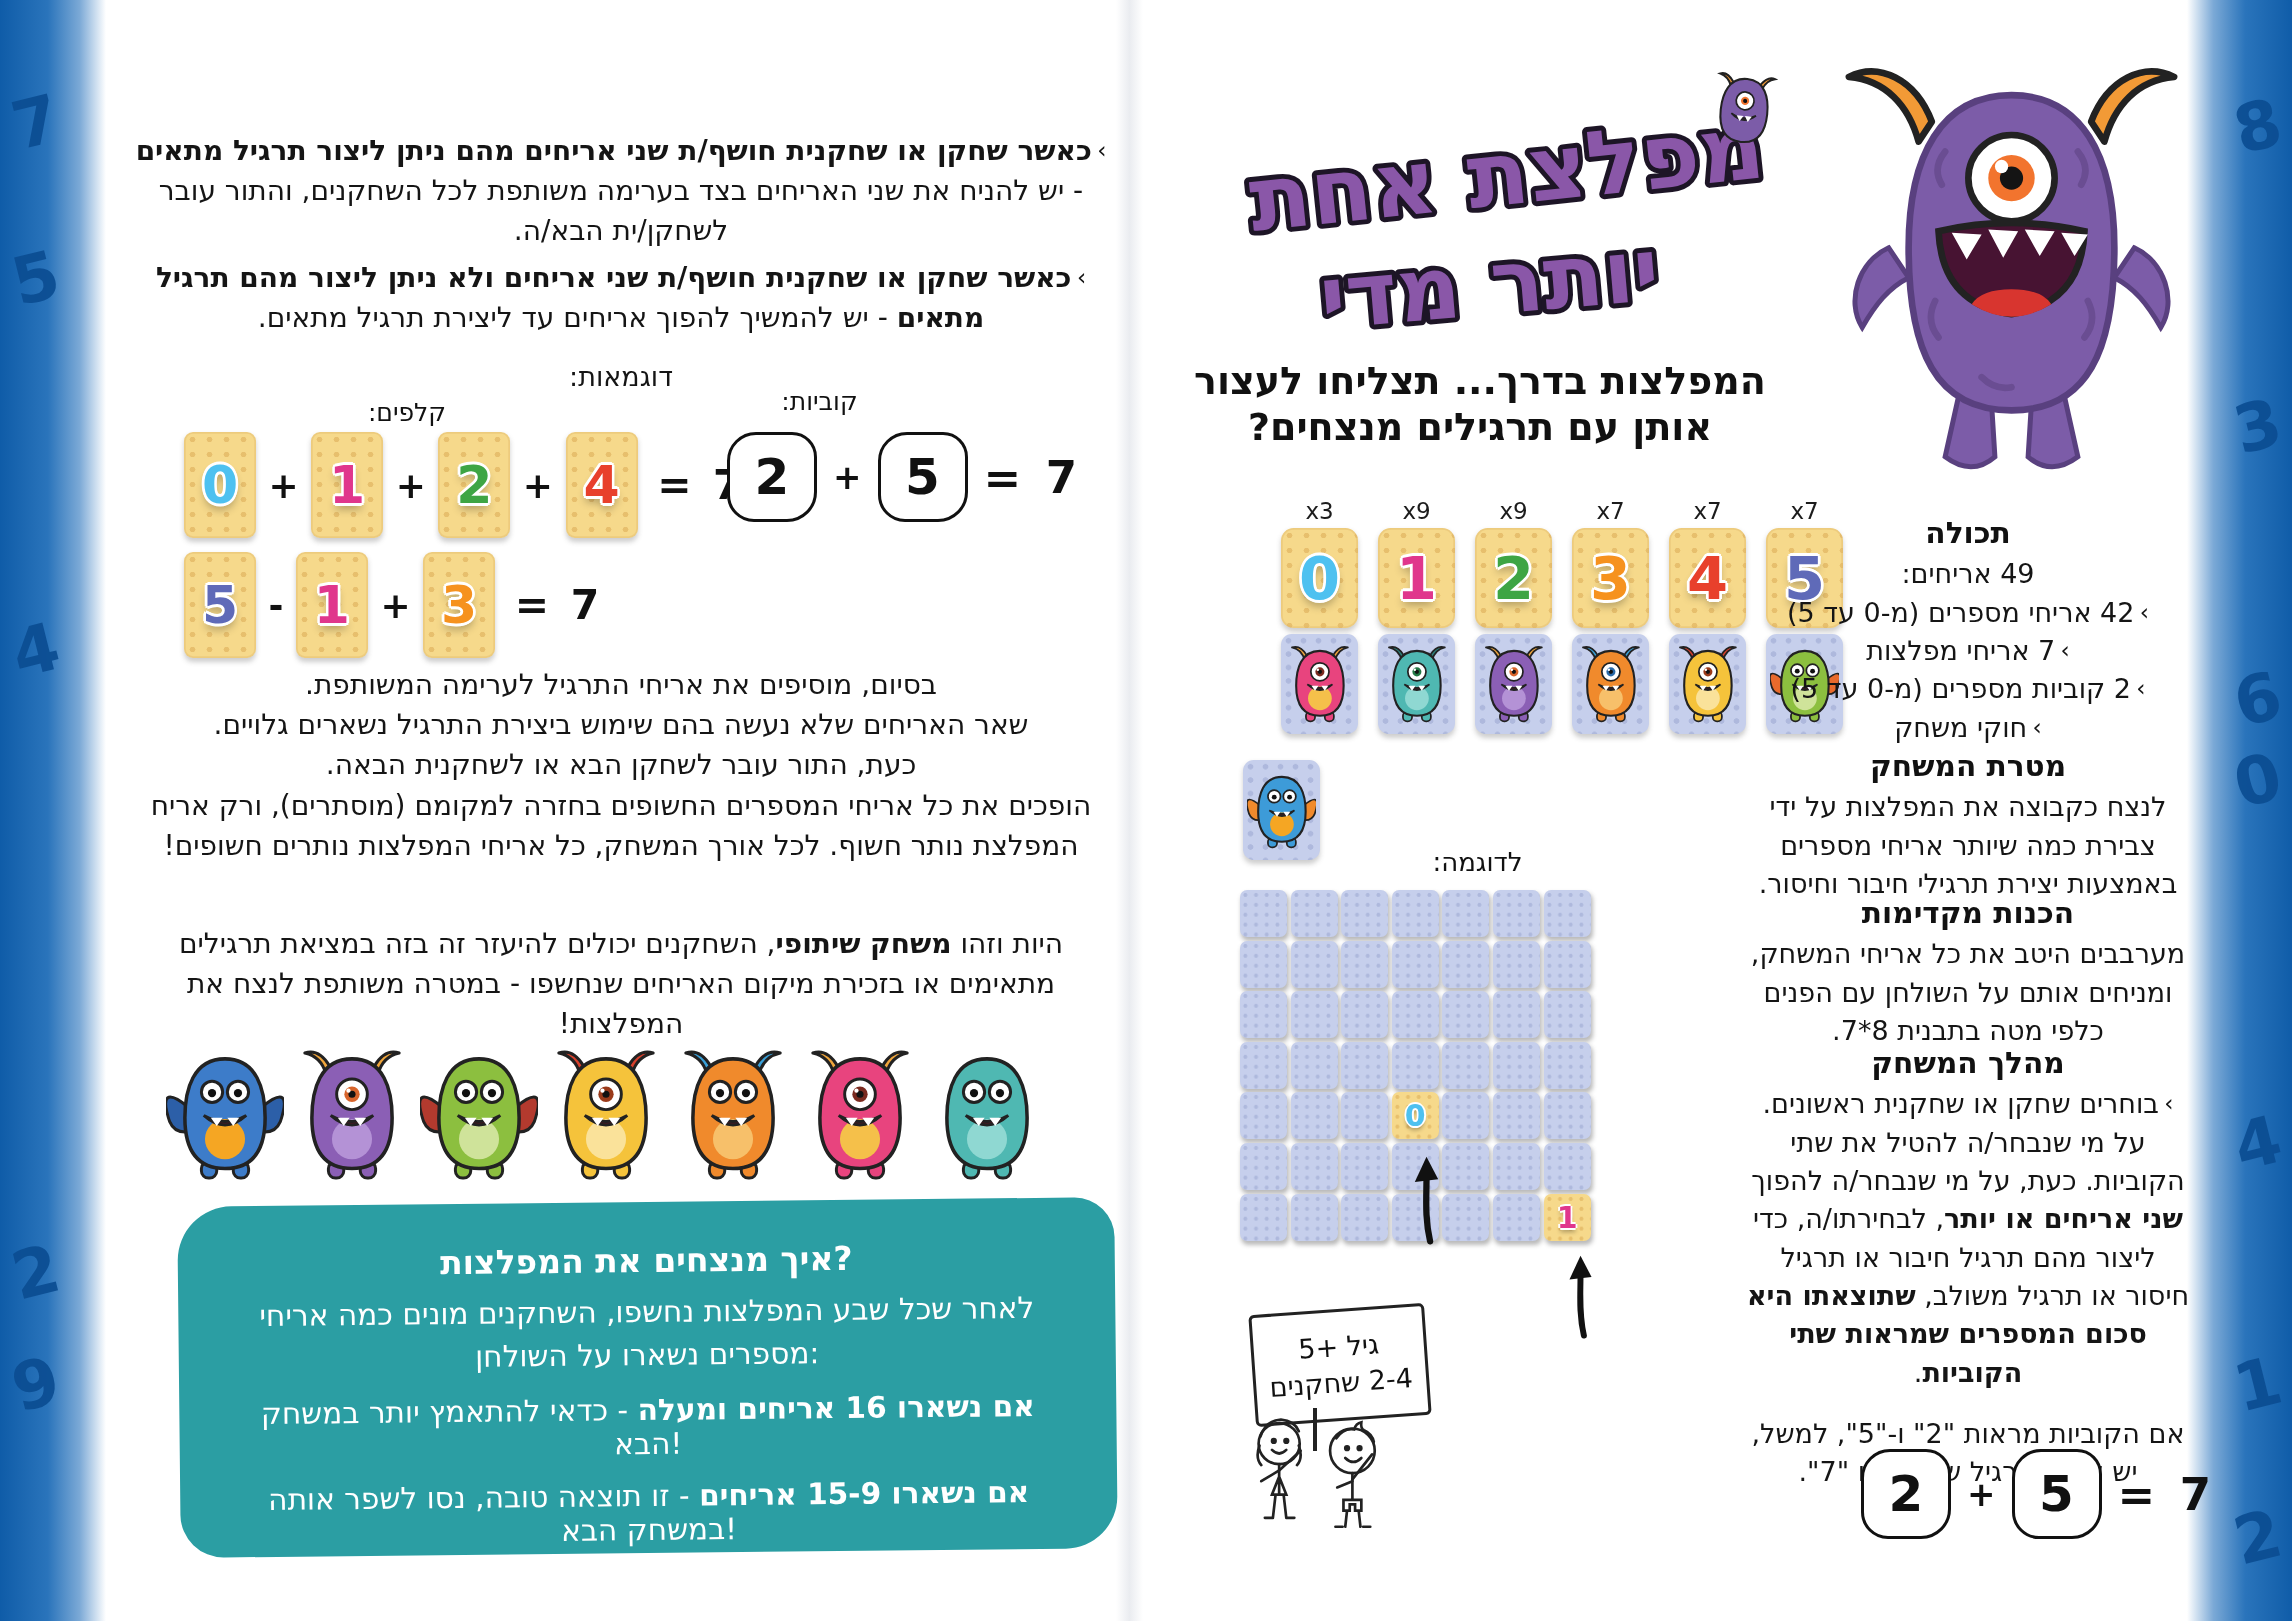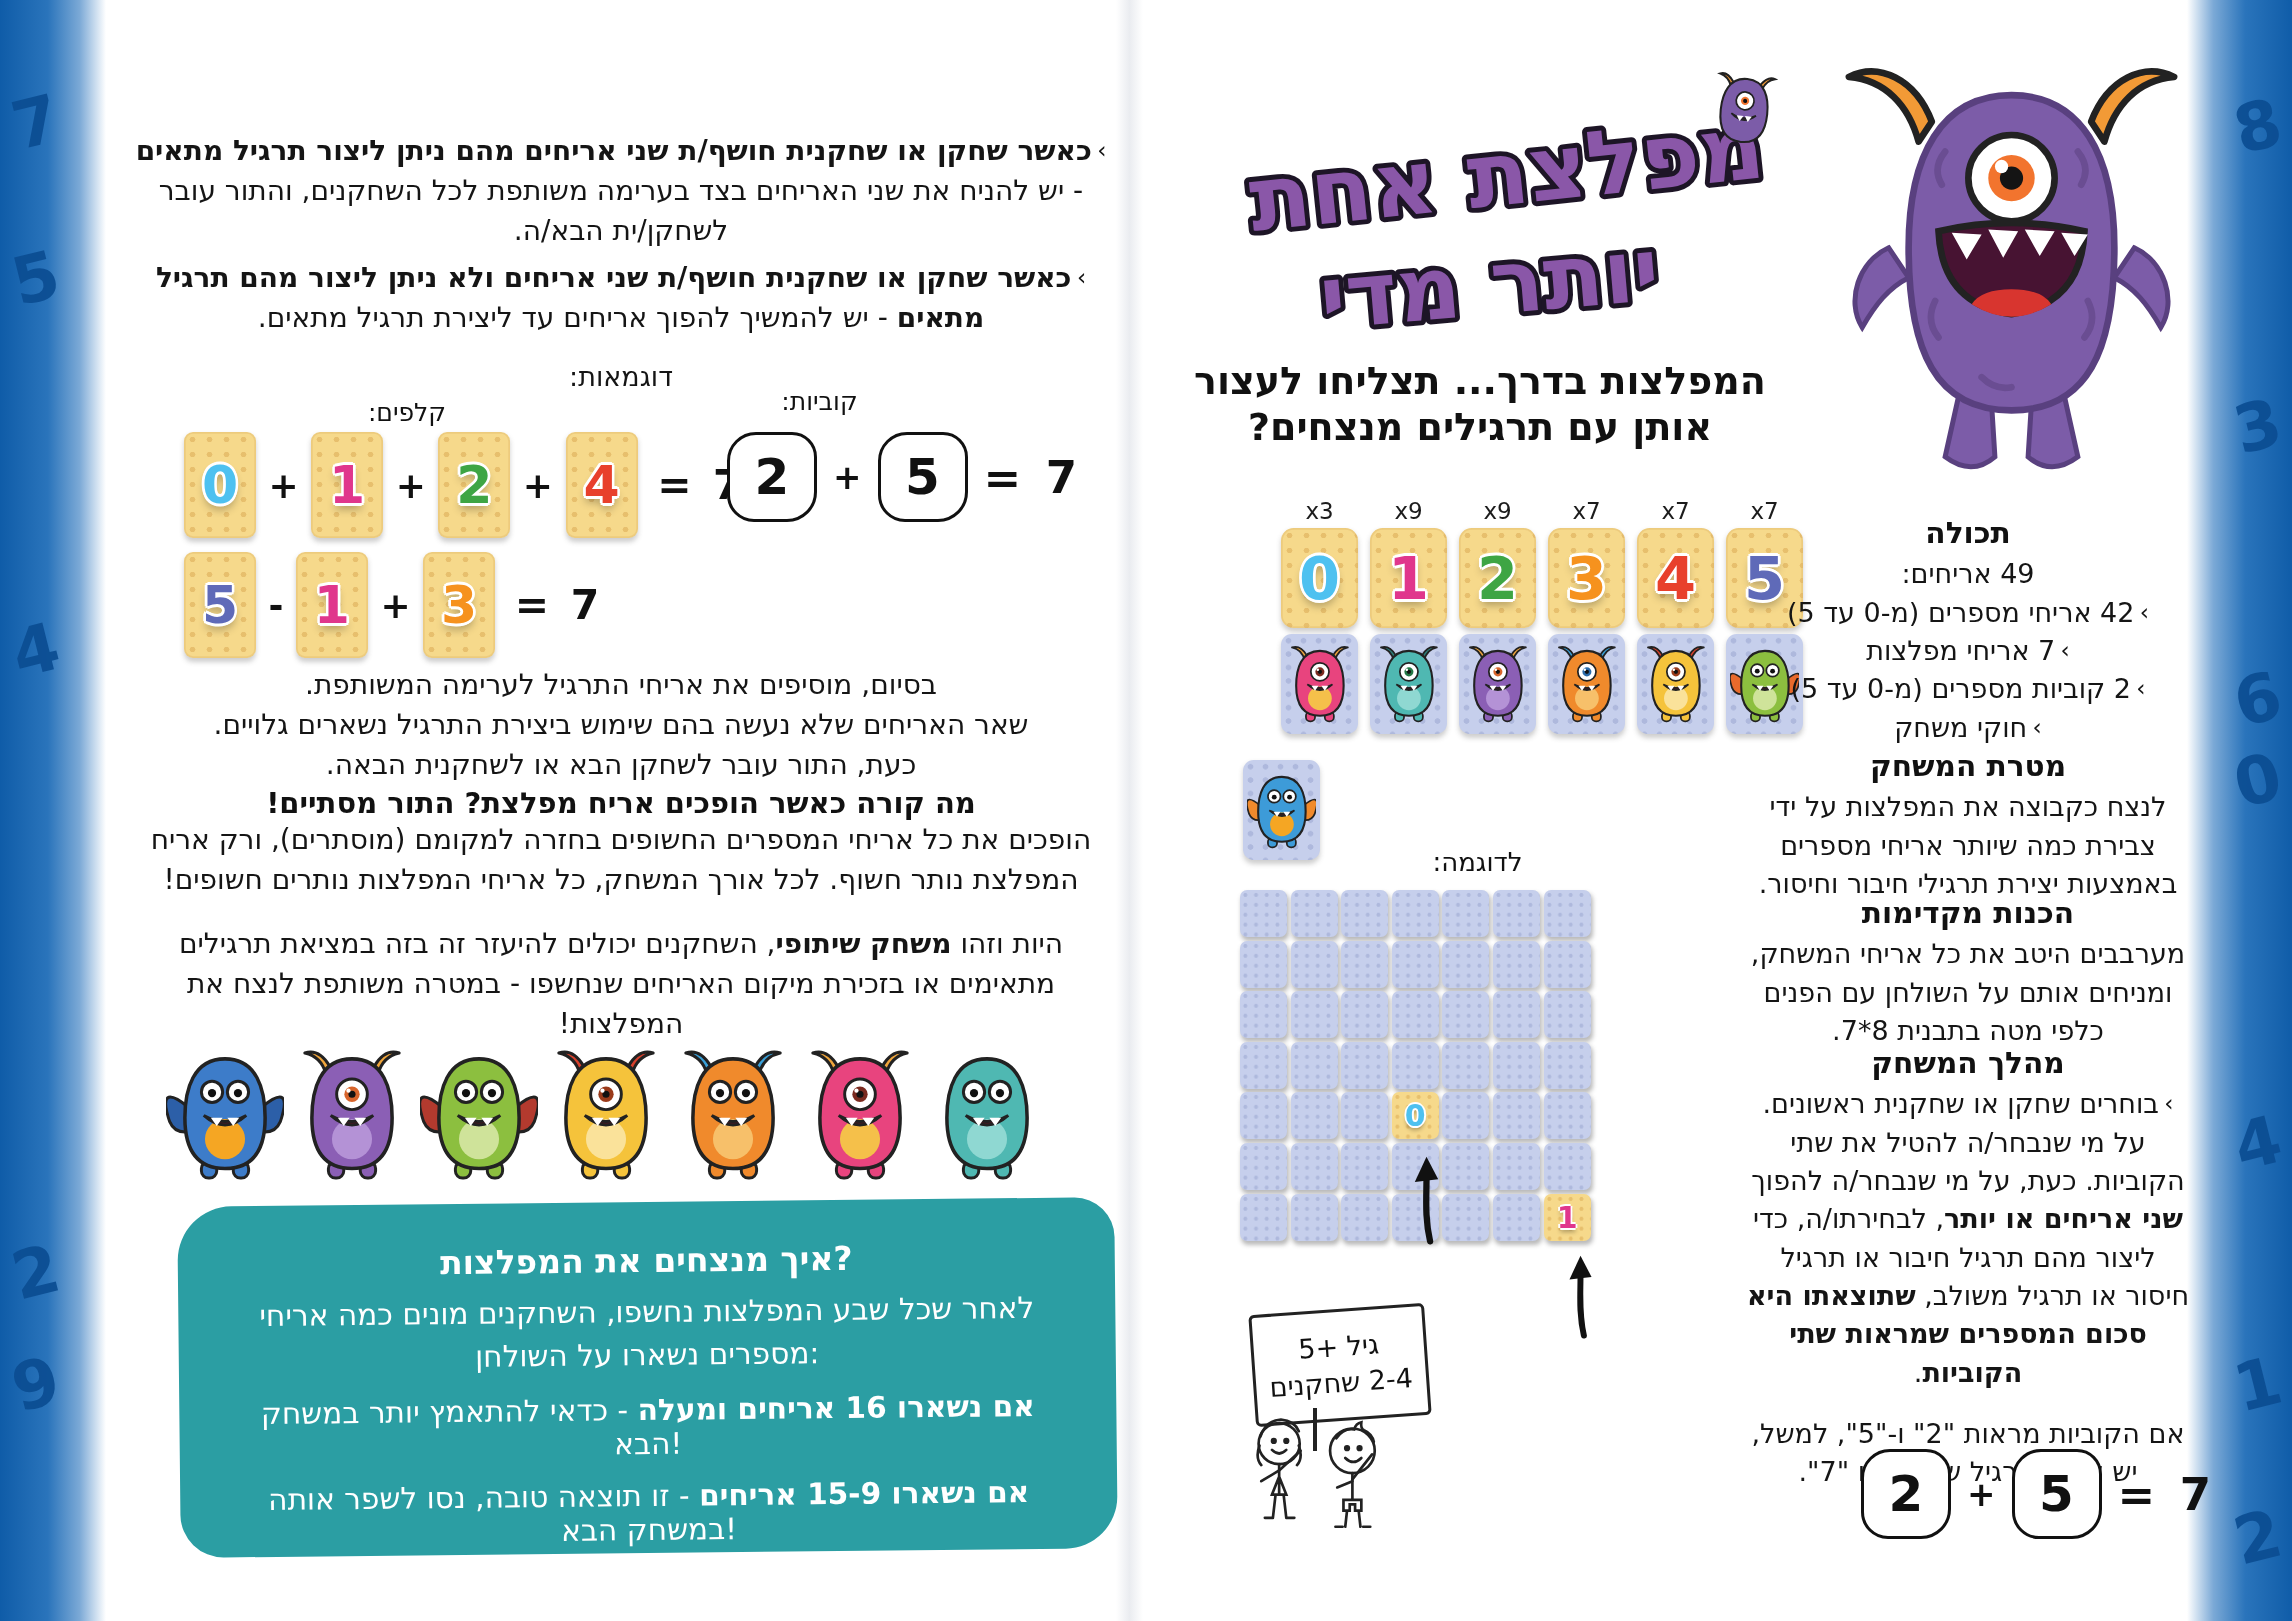--- a/index.html
+++ b/index.html
@@ -138,21 +138,21 @@
       <path d="M32 62 Q50 78 68 62 Q50 72 32 62 Z" fill="#471332" stroke="#222" stroke-width="2.5"></path>
       <path d="M40 64 l5 8 5 -8 Z M52 64 l5 8 5 -8 Z" fill="#fff"></path>
     </svg>
   </div>
 
   <div id="subtitle" class="abs rtl" style="left:1164px;top:358px;width:632px;">
     <div>המפלצות בדרך... תצליחו לעצור</div>
     <div>אותן עם תרגילים מנצחים?</div>
   </div>
 
-  <div id="tileColumns" class="abs" style="left:1243px;top:498px;display:flex;direction:ltr;gap:12px;padding-left:38px;">
+  <div id="tileColumns" class="abs" style="left:1243px;top:498px;display:flex;direction:ltr;gap:20px;padding-left:38px;">
       <div class="tile-col">
         <div class="mult-label">x3</div>
         <div class="num-tile big">
           <span class="num-glyph" style="color: rgb(78, 193, 240);">0</span>
         </div>
         <div class="monster-tile">
           <svg viewBox="0 0 100 118" width="100%" height="100%">
 
     <path d="M31 17 Q22 2 10 6 Q24 9 28 24 Z" fill="#f0a63c" stroke="#222" stroke-width="2.5" stroke-linejoin="round"></path>
     <path d="M69 17 Q78 2 90 6 Q76 9 72 24 Z" fill="#f0a63c" stroke="#222" stroke-width="2.5" stroke-linejoin="round"></path>
@@ -489,21 +489,20 @@
     <span class="dice-res">= 7</span>
   </div>
 
   <div id="afterPara" class="abs rtl body-text" style="left:134px;top:665px;width:974px;font-size:28px;">
       <div>בסיום, מוסיפים את אריחי התרגיל לערימה המשותפת.</div>
       <div>שאר האריחים שלא נעשה בהם שימוש ביצירת התרגיל נשארים גלויים.</div>
       <div>כעת, התור עובר לשחקן הבא או לשחקנית הבאה.</div>
     </div>
 
   <div class="abs rtl" style="left:134px;top:786px;width:974px;">
-    <div class="bold" style="font-size:29px;">מה קורה כאשר הופכים אריח מפלצת? התור מסתיים!</div>
     <div class="body-text" style="font-size:28px;">הופכים את כל אריחי המספרים החשופים בחזרה למקומם (מוסתרים), ורק אריח המפלצת נותר חשוף. לכל אורך המשחק, כל אריחי המפלצות נותרים חשופים!</div>
   </div>
 
   <div class="abs rtl body-text" style="left:134px;top:924px;width:974px;font-size:28px;">
     <span>היות וזהו </span><span class="bold">משחק שיתופי</span><span>, השחקנים יכולים להיעזר זה בזה במציאת תרגילים מתאימים או בזכירת מיקום האריחים שנחשפו - במטרה משותפת לנצח את המפלצות!</span>
   </div>
 
   <div id="parade" class="abs" style="left:166px;top:1032px;">
       <div class="parade-monster"><svg viewBox="0 0 100 118" width="100%" height="100%">
 

